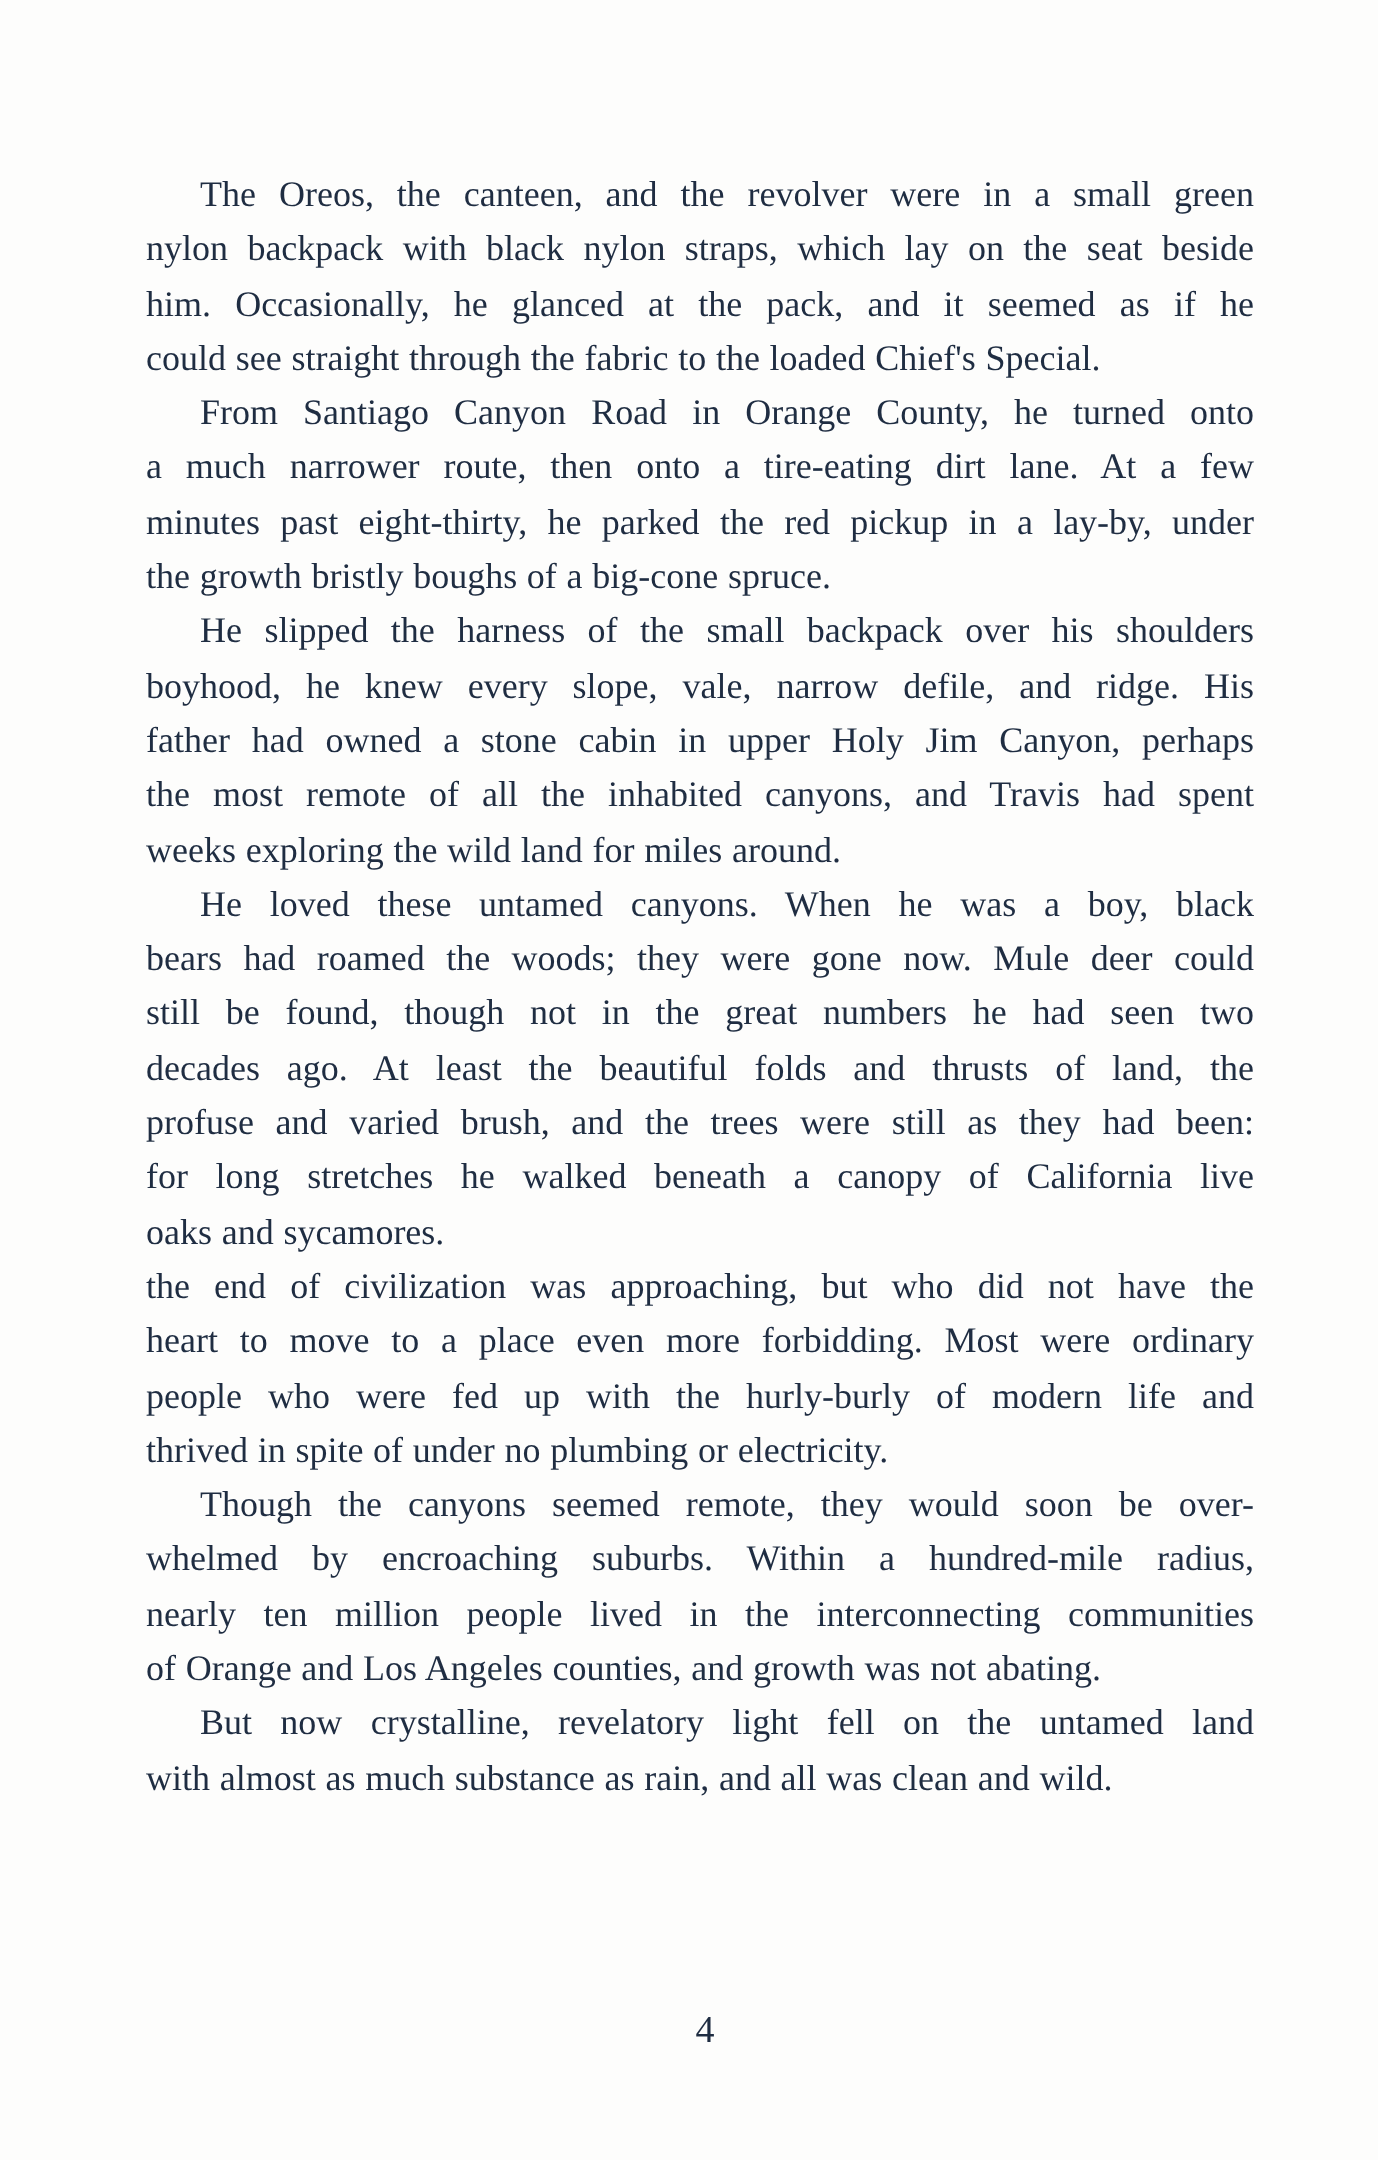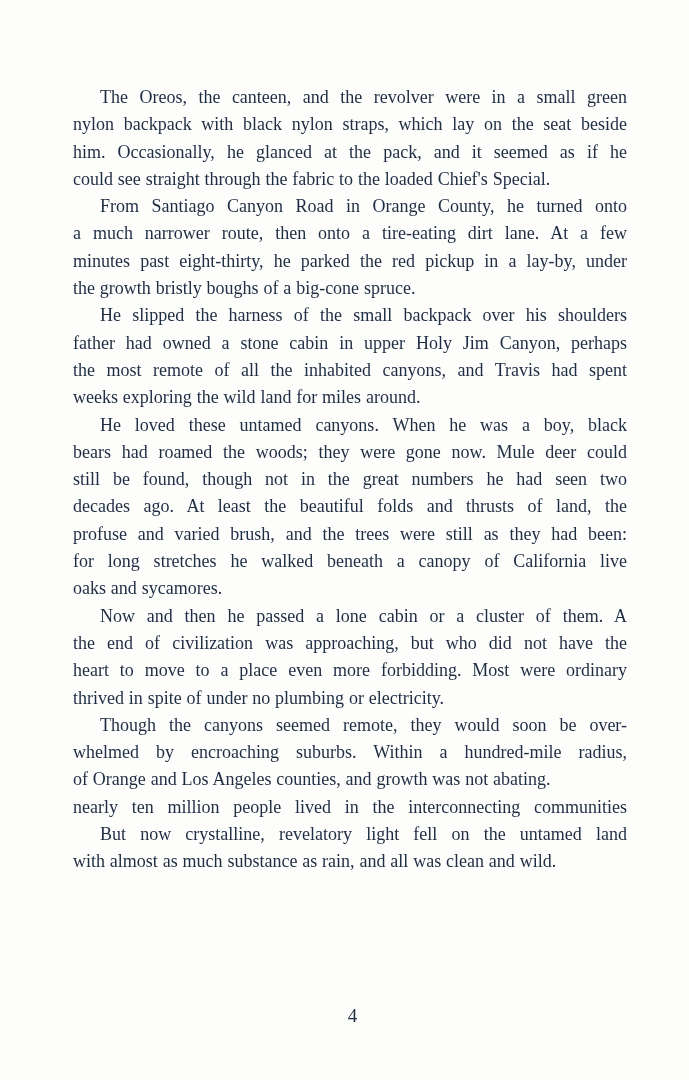--- a/index.html
+++ b/index.html
@@ -54,35 +54,36 @@
   <main class="text-block">
       <div class="line first">The Oreos, the canteen, and the revolver were in a small green</div>
       <div class="line">nylon backpack with black nylon straps, which lay on the seat beside</div>
       <div class="line">him. Occasionally, he glanced at the pack, and it seemed as if he</div>
       <div class="line last">could see straight through the fabric to the loaded Chief's Special.</div>
       <div class="line first">From Santiago Canyon Road in Orange County, he turned onto</div>
       <div class="line">a much narrower route, then onto a tire-eating dirt lane. At a few</div>
       <div class="line">minutes past eight-thirty, he parked the red pickup in a lay-by, under</div>
       <div class="line last">the growth bristly boughs of a big-cone spruce.</div>
       <div class="line first">He slipped the harness of the small backpack over his shoulders</div>
+      <div class="line">boyhood, he knew every slope, vale, narrow defile, and ridge. His</div>
       <div class="line">father had owned a stone cabin in upper Holy Jim Canyon, perhaps</div>
       <div class="line">the most remote of all the inhabited canyons, and Travis had spent</div>
       <div class="line last">weeks exploring the wild land for miles around.</div>
       <div class="line first">He loved these untamed canyons. When he was a boy, black</div>
       <div class="line">bears had roamed the woods; they were gone now. Mule deer could</div>
       <div class="line">still be found, though not in the great numbers he had seen two</div>
       <div class="line">decades ago. At least the beautiful folds and thrusts of land, the</div>
       <div class="line">profuse and varied brush, and the trees were still as they had been:</div>
       <div class="line">for long stretches he walked beneath a canopy of California live</div>
       <div class="line last">oaks and sycamores.</div>
-      <div class="line first">Now and then he passed a lone cabin or a cluster of them. A</div>
       <div class="line">the end of civilization was approaching, but who did not have the</div>
       <div class="line">heart to move to a place even more forbidding. Most were ordinary</div>
+      <div class="line">people who were fed up with the hurly-burly of modern life and</div>
       <div class="line last">thrived in spite of under no plumbing or electricity.</div>
       <div class="line first">Though the canyons seemed remote, they would soon be over-</div>
       <div class="line">whelmed by encroaching suburbs. Within a hundred-mile radius,</div>
+      <div class="line">nearly ten million people lived in the interconnecting communities</div>
       <div class="line last">of Orange and Los Angeles counties, and growth was not abating.</div>
-      <div class="line">nearly ten million people lived in the interconnecting communities</div>
       <div class="line first">But now crystalline, revelatory light fell on the untamed land</div>
       <div class="line last">with almost as much substance as rain, and all was clean and wild.</div>
     </main>
   <div class="page-number">4</div>
 </div>
 
 </body></html>

